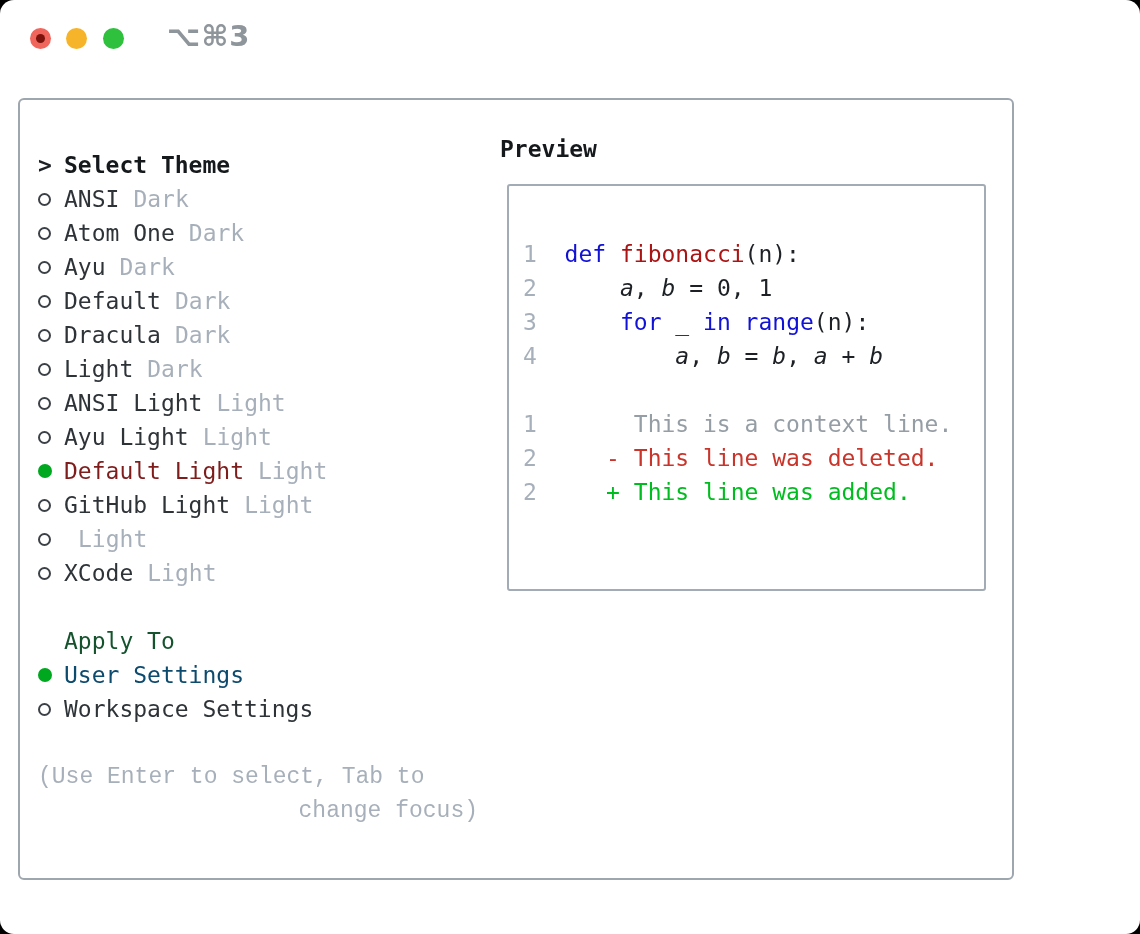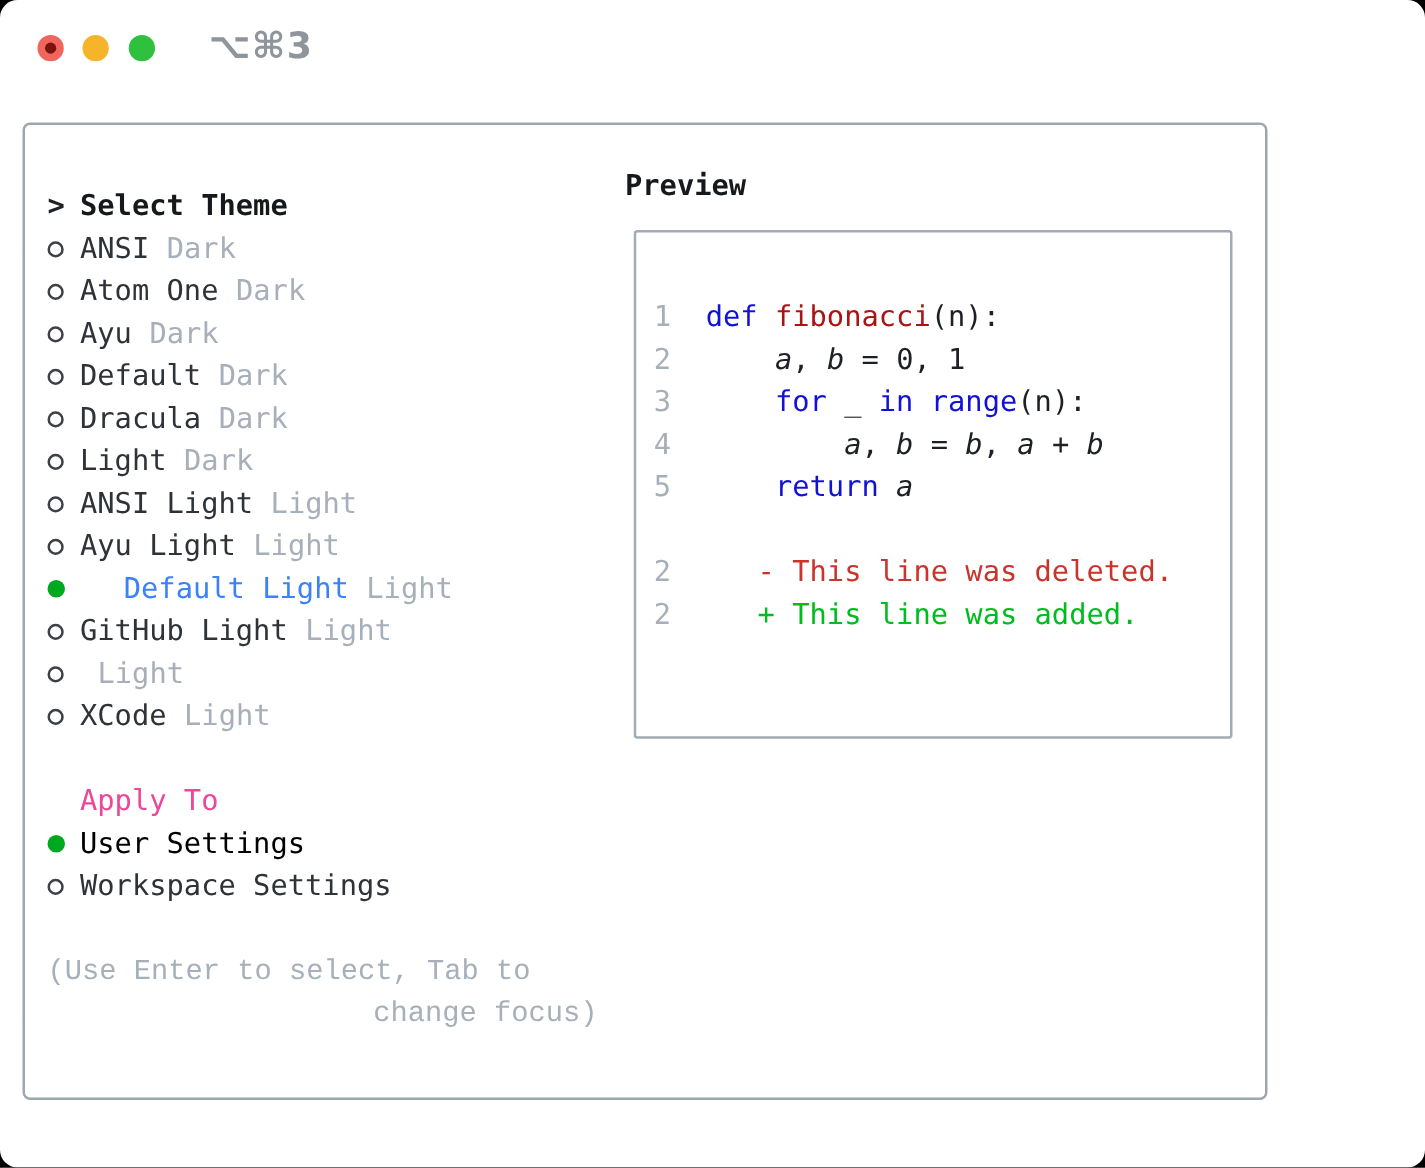--- a/index.html
+++ b/index.html
@@ -29,27 +29,27 @@
   
   .left-col{position:absolute;left:38px;top:148px;width:440px;}
   .row{display:flex;align-items:center;height:34px;cursor:default;}
   .row.clickable{cursor:pointer;}
   .marker{width:26px;height:34px;display:flex;align-items:center;flex:none;}
   .prompt{font-weight:bold;color:#1d2125;}
   .ring{width:13px;height:13px;border-radius:50%;border:2px solid #3c4147;box-sizing:border-box;}
   .ring.sel{background:#00a81f;border:none;width:14px;height:14px;}
   .t-name{color:#2e3338;white-space:pre;}
   .t-tag{color:#a7b0ba;margin-left:14px;white-space:pre;}
-  .row.sel .t-name{color:#3b82f6;margin-left:35px;}
+  .row.sel .t-name{color:#7f1d1d;}
   .heading{font-weight:bold;color:#16191c;white-space:pre;}
-  .subheading{color:#ec4899;white-space:pre;}
+  .subheading{color:#14532d;white-space:pre;}
   .spacer{height:34px;}
   .hint{color:#a7b0ba;white-space:pre;}
   .opt-name{color:#2e3338;white-space:pre;}
-  .row.sel .opt-name{color:#000000;}
+  .row.sel .opt-name{color:#0c4a6e;}
   
   .right-col{position:absolute;left:500px;top:132px;width:494px;}
   .preview-box{
     margin-left:7px;margin-top:18px;width:479px;height:407px;
     border:2px solid #a3abb4;border-radius:3px;box-sizing:border-box;
     padding:51px 14px 0 14px;overflow:hidden;background:#fff;
   }
   .cl{white-space:pre;height:34px;}
   .c-num{color:#a7b0ba;}
   .c-kw{color:#1212d6;}
@@ -201,24 +201,24 @@
     <div class="preview-box">
 
       <div class="cl"><span class="c-num">1  </span><span class="c-kw">def</span><span class="c-pl"> </span><span class="c-fn">fibonacci</span><span class="c-pl">(n):</span></div>
 
       <div class="cl"><span class="c-num">2  </span><span class="c-pl">    </span><span class="c-var">a</span><span class="c-pl">, </span><span class="c-var">b</span><span class="c-pl"> = 0, 1</span></div>
 
       <div class="cl"><span class="c-num">3  </span><span class="c-pl">    </span><span class="c-kw">for</span><span class="c-pl"> _ </span><span class="c-kw">in</span><span class="c-pl"> </span><span class="c-kw">range</span><span class="c-pl">(n):</span></div>
 
       <div class="cl"><span class="c-num">4  </span><span class="c-pl">        </span><span class="c-var">a</span><span class="c-pl">, </span><span class="c-var">b</span><span class="c-pl"> = </span><span class="c-var">b</span><span class="c-pl">, </span><span class="c-var">a</span><span class="c-pl"> + </span><span class="c-var">b</span></div>
 
-      <div class="cl"><span class="c-num">5  </span><span class="c-pl">    </span><span class="c-kw">return</span><span class="c-pl"> </span><span class="c-var">a</span></div>
 
       <div class="cl"></div>
 
+      <div class="cl"><span class="c-num">1  </span><span class="c-ctx">     This is a context line.</span></div>
 
       <div class="cl"><span class="c-num">2  </span><span class="c-del">   - This line was deleted.</span></div>
 
       <div class="cl"><span class="c-num">2  </span><span class="c-add">   + This line was added.</span></div>
 
     </div>
   </div>
 
 </div>
 

